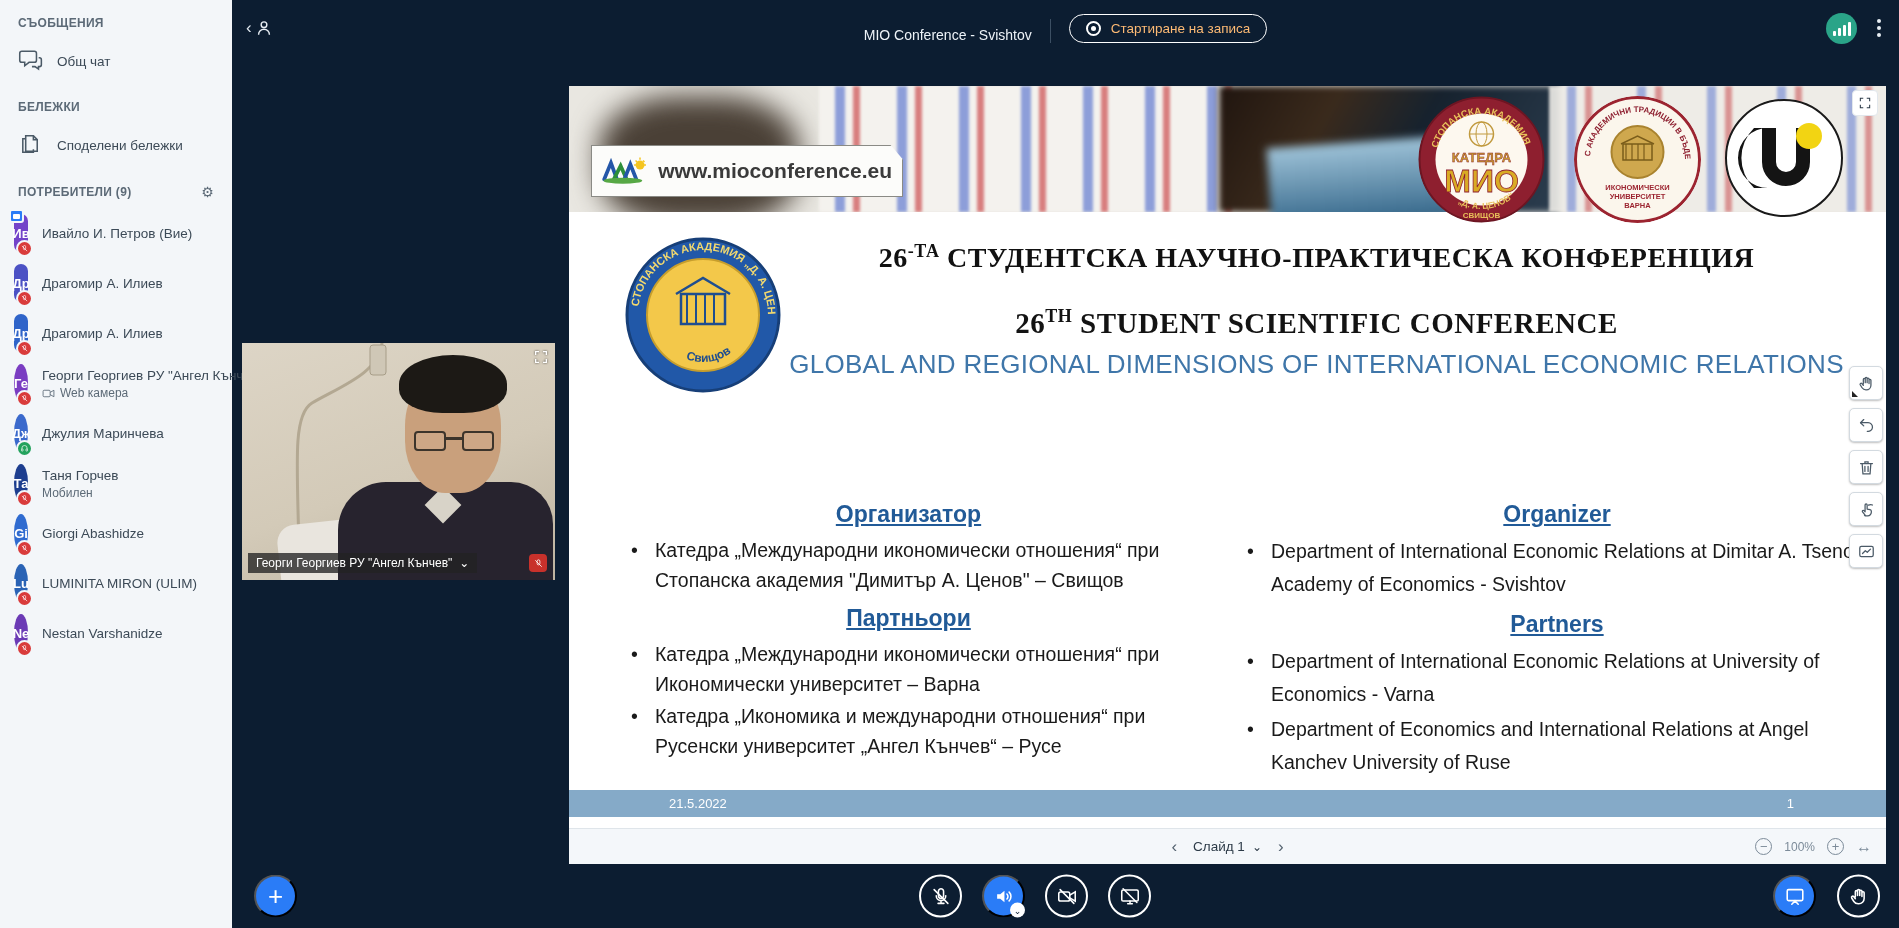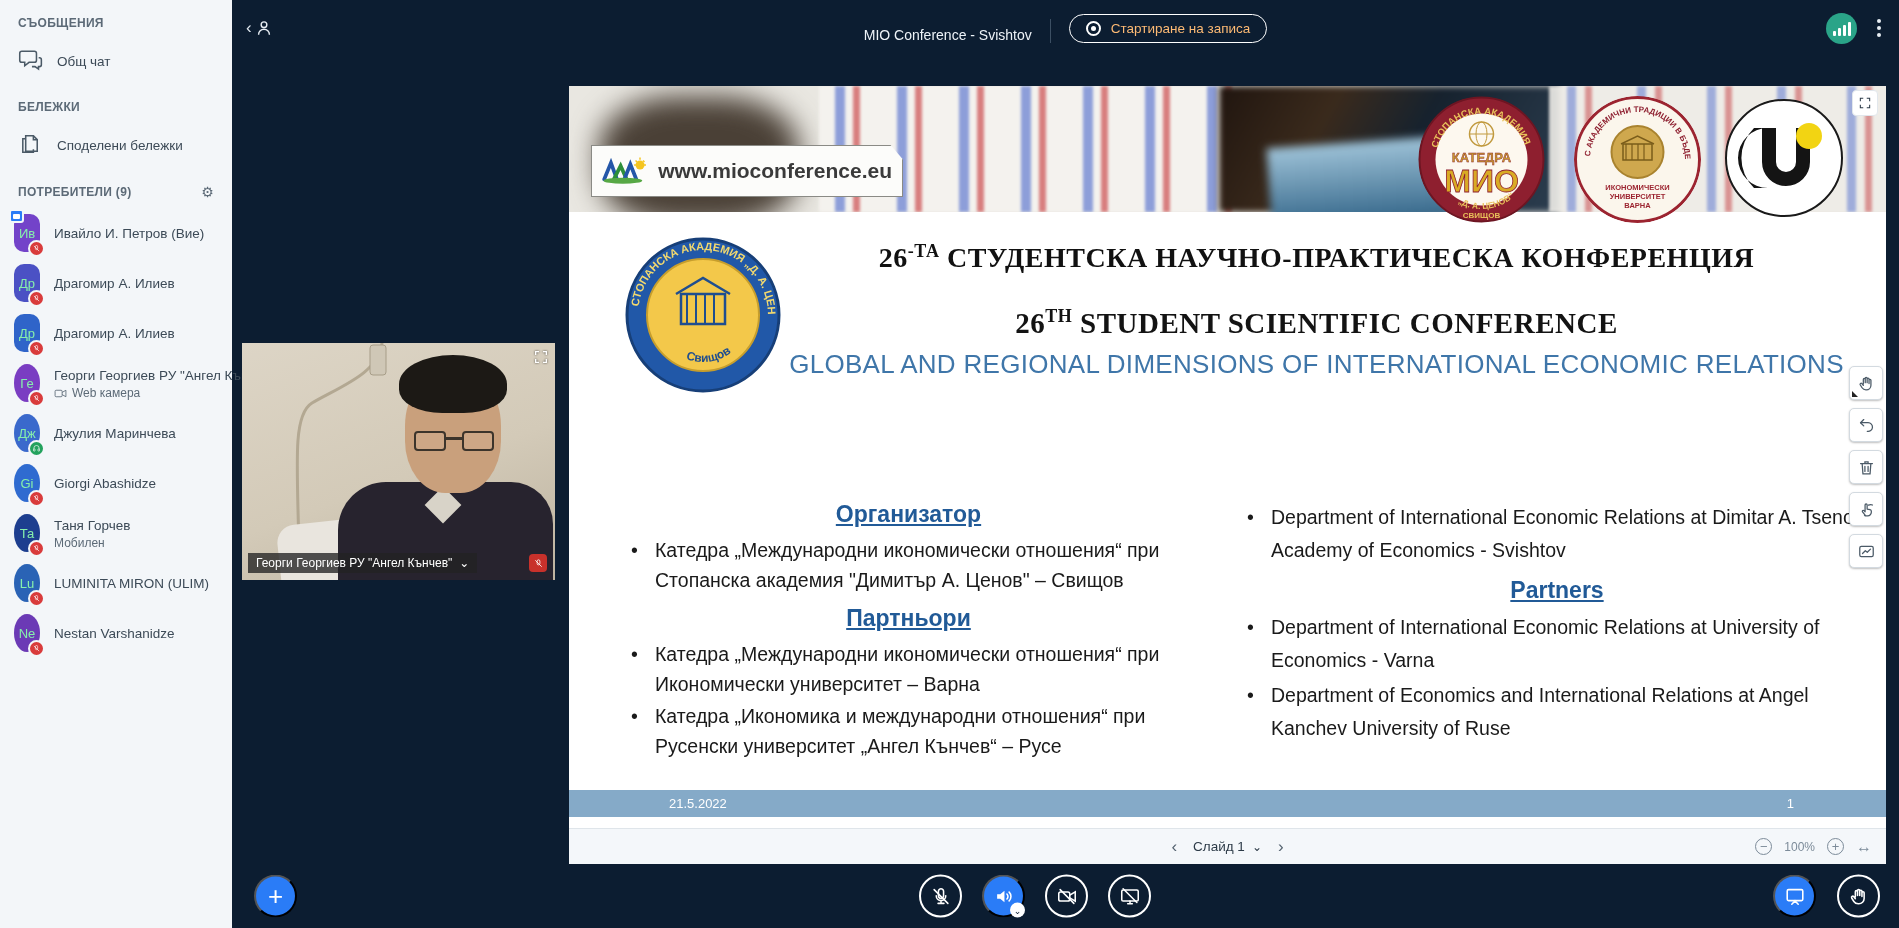--- a/index.html
+++ b/index.html
@@ -8,21 +8,21 @@
          font-family:"Liberation Sans",sans-serif; overflow:hidden; color:#3c4a57; }
 
   
   .sidebar { position:absolute; left:0; top:0; width:232px; height:928px; background:#f3f6f9; z-index:5; }
   .sec-h { padding:16px 18px 8px 18px; font-size:12px; font-weight:bold; color:#5c6a77; letter-spacing:.3px; display:flex; align-items:center; justify-content:space-between; }
   .side-item { display:flex; align-items:center; gap:14px; padding:9px 18px; font-size:13.5px; color:#3c4a57; cursor:pointer; }
   .side-item svg { width:25px; height:25px; stroke:#4b5a67; fill:none; stroke-width:1.6; flex:0 0 auto; }
   .gear { font-size:14px; color:#5c6a77; cursor:pointer; font-weight:normal; }
 
   .user-row { display:flex; align-items:center; gap:14px; padding:6px 14px 6px 14px; }
-  .avatar { position:relative; width:26px; height:38px; border-radius:50%; color:#86efac; font-size:13px; font-weight:normal;
+  .avatar { position:relative; width:14px; height:38px; border-radius:50%; color:#ffffff; font-size:13px; font-weight:bold;
             display:flex; align-items:center; justify-content:center; flex:0 0 auto; }
   .avatar.sq { border-radius:10px; }
   .u-name { font-size:13.5px; color:#3c4a57; max-width:160px; white-space:nowrap; overflow:hidden; text-overflow:ellipsis; }
   .u-sub  { font-size:12px; color:#5c6a77; display:flex; align-items:center; gap:5px; margin-top:2px; }
   .u-sub svg { width:13px; height:13px; stroke:#5c6a77; fill:none; stroke-width:1.6; }
   .badge { position:absolute; right:-5px; bottom:-5px; width:17px; height:17px; border-radius:50%;
            border:2px solid #f3f6f9; display:flex; align-items:center; justify-content:center; }
   .badge.muted  { background:#d93b3b; }
   .badge.listen { background:#23a25d; }
   .badge svg { width:9px; height:9px; stroke:#fff; fill:none; stroke-width:1.8; }
@@ -240,45 +240,45 @@
             <svg viewBox="0 0 24 24">
               <path d="M5 14v-3a7 7 0 0 1 14 0v3"></path>
               <rect x="4" y="13" width="4" height="6" rx="1.5"></rect>
               <rect x="16" y="13" width="4" height="6" rx="1.5"></rect>
             </svg>
           </span>
       </span>
       <span class="u-name">Джулия Маринчева</span>
     </div>
     <div class="user-row">
-      <span class="avatar" style="background:#2f6bd0">
-        <span>Gi</span>
-        <span class="badge muted">
-            <svg viewBox="0 0 24 24">
-              <path d="M12 4a3 3 0 0 1 3 3v5a3 3 0 0 1-6 0V7a3 3 0 0 1 3-3z"></path>
-              <path d="M5 5l14 14"></path>
-            </svg>
-          </span>
-      </span>
-      <span class="u-name">Giorgi Abashidze</span>
-    </div>
-    <div class="user-row">
       <span class="avatar" style="background:#1d3e8f">
         <span>Та</span>
         <span class="badge muted">
             <svg viewBox="0 0 24 24">
               <path d="M12 4a3 3 0 0 1 3 3v5a3 3 0 0 1-6 0V7a3 3 0 0 1 3-3z"></path>
               <path d="M5 5l14 14"></path>
             </svg>
           </span>
       </span>
       <span>
         <span class="u-name">Таня Горчев</span>
         <span class="u-sub">Мобилен</span>
       </span>
+    </div>
+    <div class="user-row">
+      <span class="avatar" style="background:#2f6bd0">
+        <span>Gi</span>
+        <span class="badge muted">
+            <svg viewBox="0 0 24 24">
+              <path d="M12 4a3 3 0 0 1 3 3v5a3 3 0 0 1-6 0V7a3 3 0 0 1 3-3z"></path>
+              <path d="M5 5l14 14"></path>
+            </svg>
+          </span>
+      </span>
+      <span class="u-name">Giorgi Abashidze</span>
     </div>
     <div class="user-row">
       <span class="avatar" style="background:#2a63b5">
         <span>Lu</span>
         <span class="badge muted">
             <svg viewBox="0 0 24 24">
               <path d="M12 4a3 3 0 0 1 3 3v5a3 3 0 0 1-6 0V7a3 3 0 0 1 3-3z"></path>
               <path d="M5 5l14 14"></path>
             </svg>
           </span>
@@ -433,20 +433,21 @@
       <ul>
         <li>Катедра „Международни икономически отношения“ при Стопанска академия "Димитър А. Ценов" – Свищов</li>
       </ul>
       <h3 class="second">Партньори</h3>
       <ul>
         <li>Катедра „Международни икономически отношения“ при Икономически университет – Варна</li>
         <li>Катедра „Икономика и международни отношения“ при Русенски университет „Ангел Кънчев“ – Русе</li>
       </ul>
     </div>
     <div class="col col-right">
+      <h3>Organizer</h3>
       <ul>
         <li>Department of International Economic Relations at Dimitar A. Tsenov Academy of Economics - Svishtov</li>
       </ul>
       <h3 class="second">Partners</h3>
       <ul>
         <li>Department of International Economic Relations at University of Economics - Varna</li>
         <li>Department of Economics and International Relations at Angel Kanchev University of Ruse</li>
       </ul>
     </div>
 

